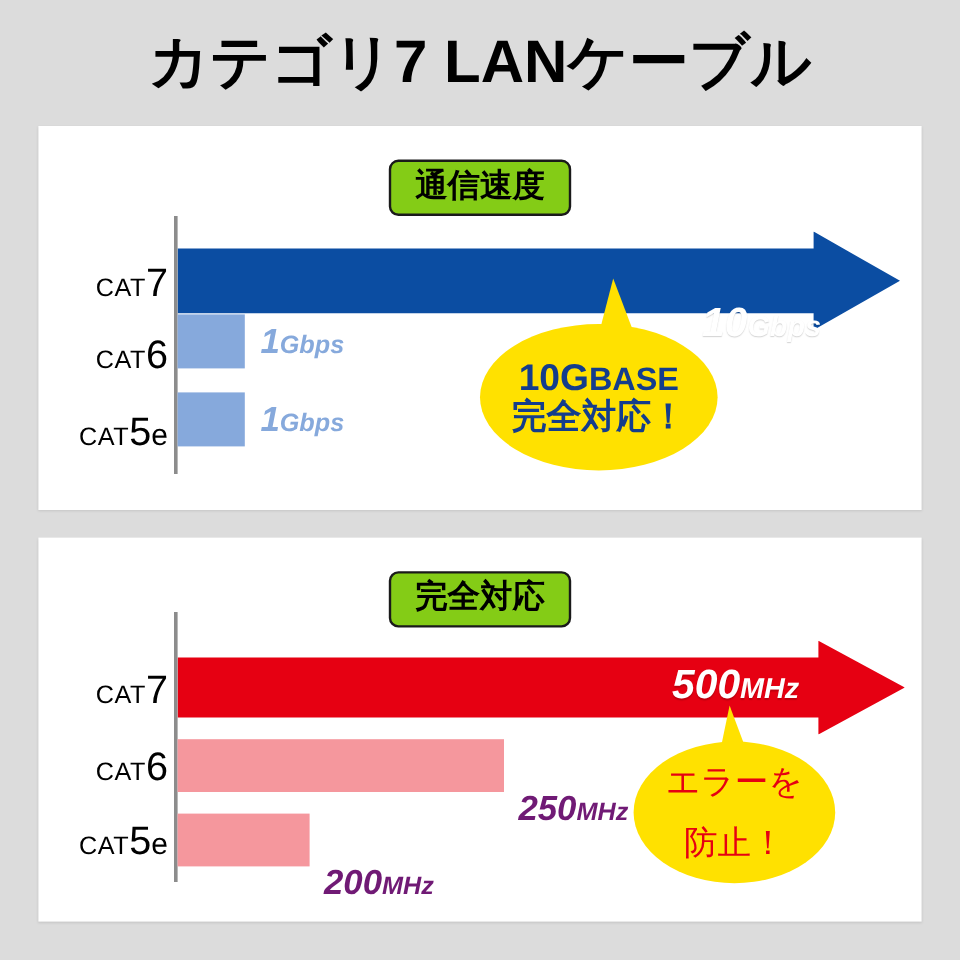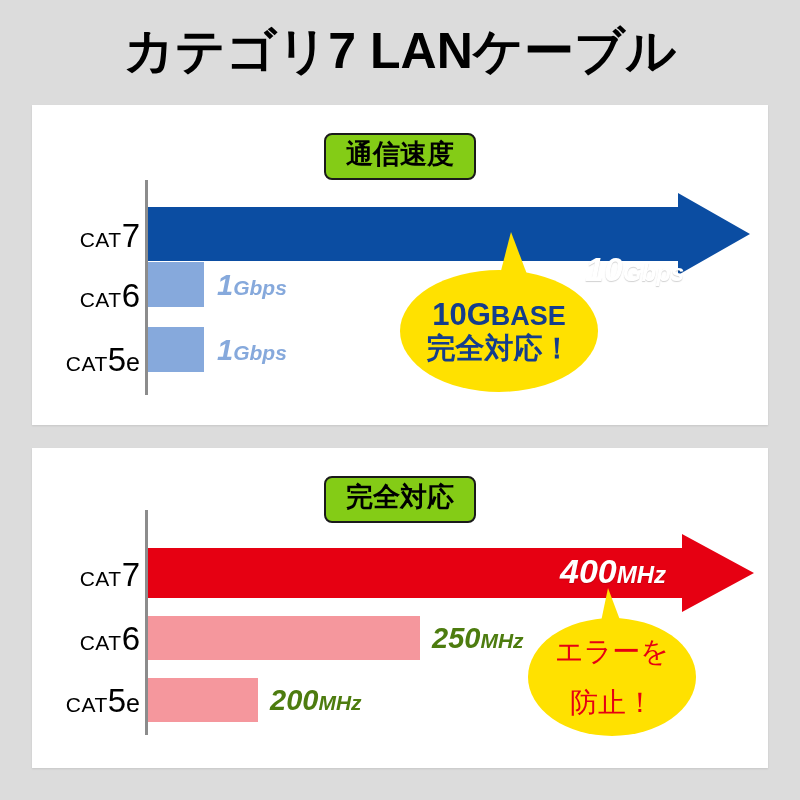--- a/index.html
+++ b/index.html
@@ -123,21 +123,21 @@
   
   .bar-value {
     position: absolute;
     font-style: italic;
     font-weight: bold;
     white-space: nowrap;
   }
   .bar-value .num  { font-size: 29px; }
   .bar-value .unit { font-size: 21px; }
   .val-blue { color: #86a9dc; }
-  .val-pink { color: #4d7c0f; }
+  .val-pink { color: #701a75; margin-top: 36px; }
 
   
   .bubble {
     position: absolute;
     background: #ffe100;
     border-radius: 50%;
     display: flex;
     flex-direction: column;
     align-items: center;
     justify-content: center;
@@ -262,21 +262,21 @@
 
     <div class="cat-label" style="top:108px; right:calc(736px - 108px);">
       <span class="small">CAT</span><span class="big">7</span>
     </div>
     <div class="arrow-wrap" style="top:86px;">
       <svg width="606" height="78" viewBox="0 0 606 78">
         <polygon points="0,14 534,14 534,0 606,39 534,78 534,64 0,64" fill="#e60012"></polygon>
       </svg>
     </div>
     <div class="arrow-value" style="left:528px; top:104px;">
-      <span class="num">400</span><span class="unit">MHz</span>
+      <span class="num">500</span><span class="unit">MHz</span>
     </div>
 
     <div class="cat-label" style="top:172px; right:calc(736px - 108px);">
       <span class="small">CAT</span><span class="big">6</span>
     </div>
     <div class="bar bar-pink" style="top:168px; width:272px; height:44px;"></div>
     <div class="bar-value val-pink" style="left:400px; top:174px;">
       <span class="num">250</span><span class="unit">MHz</span>
     </div>
 

